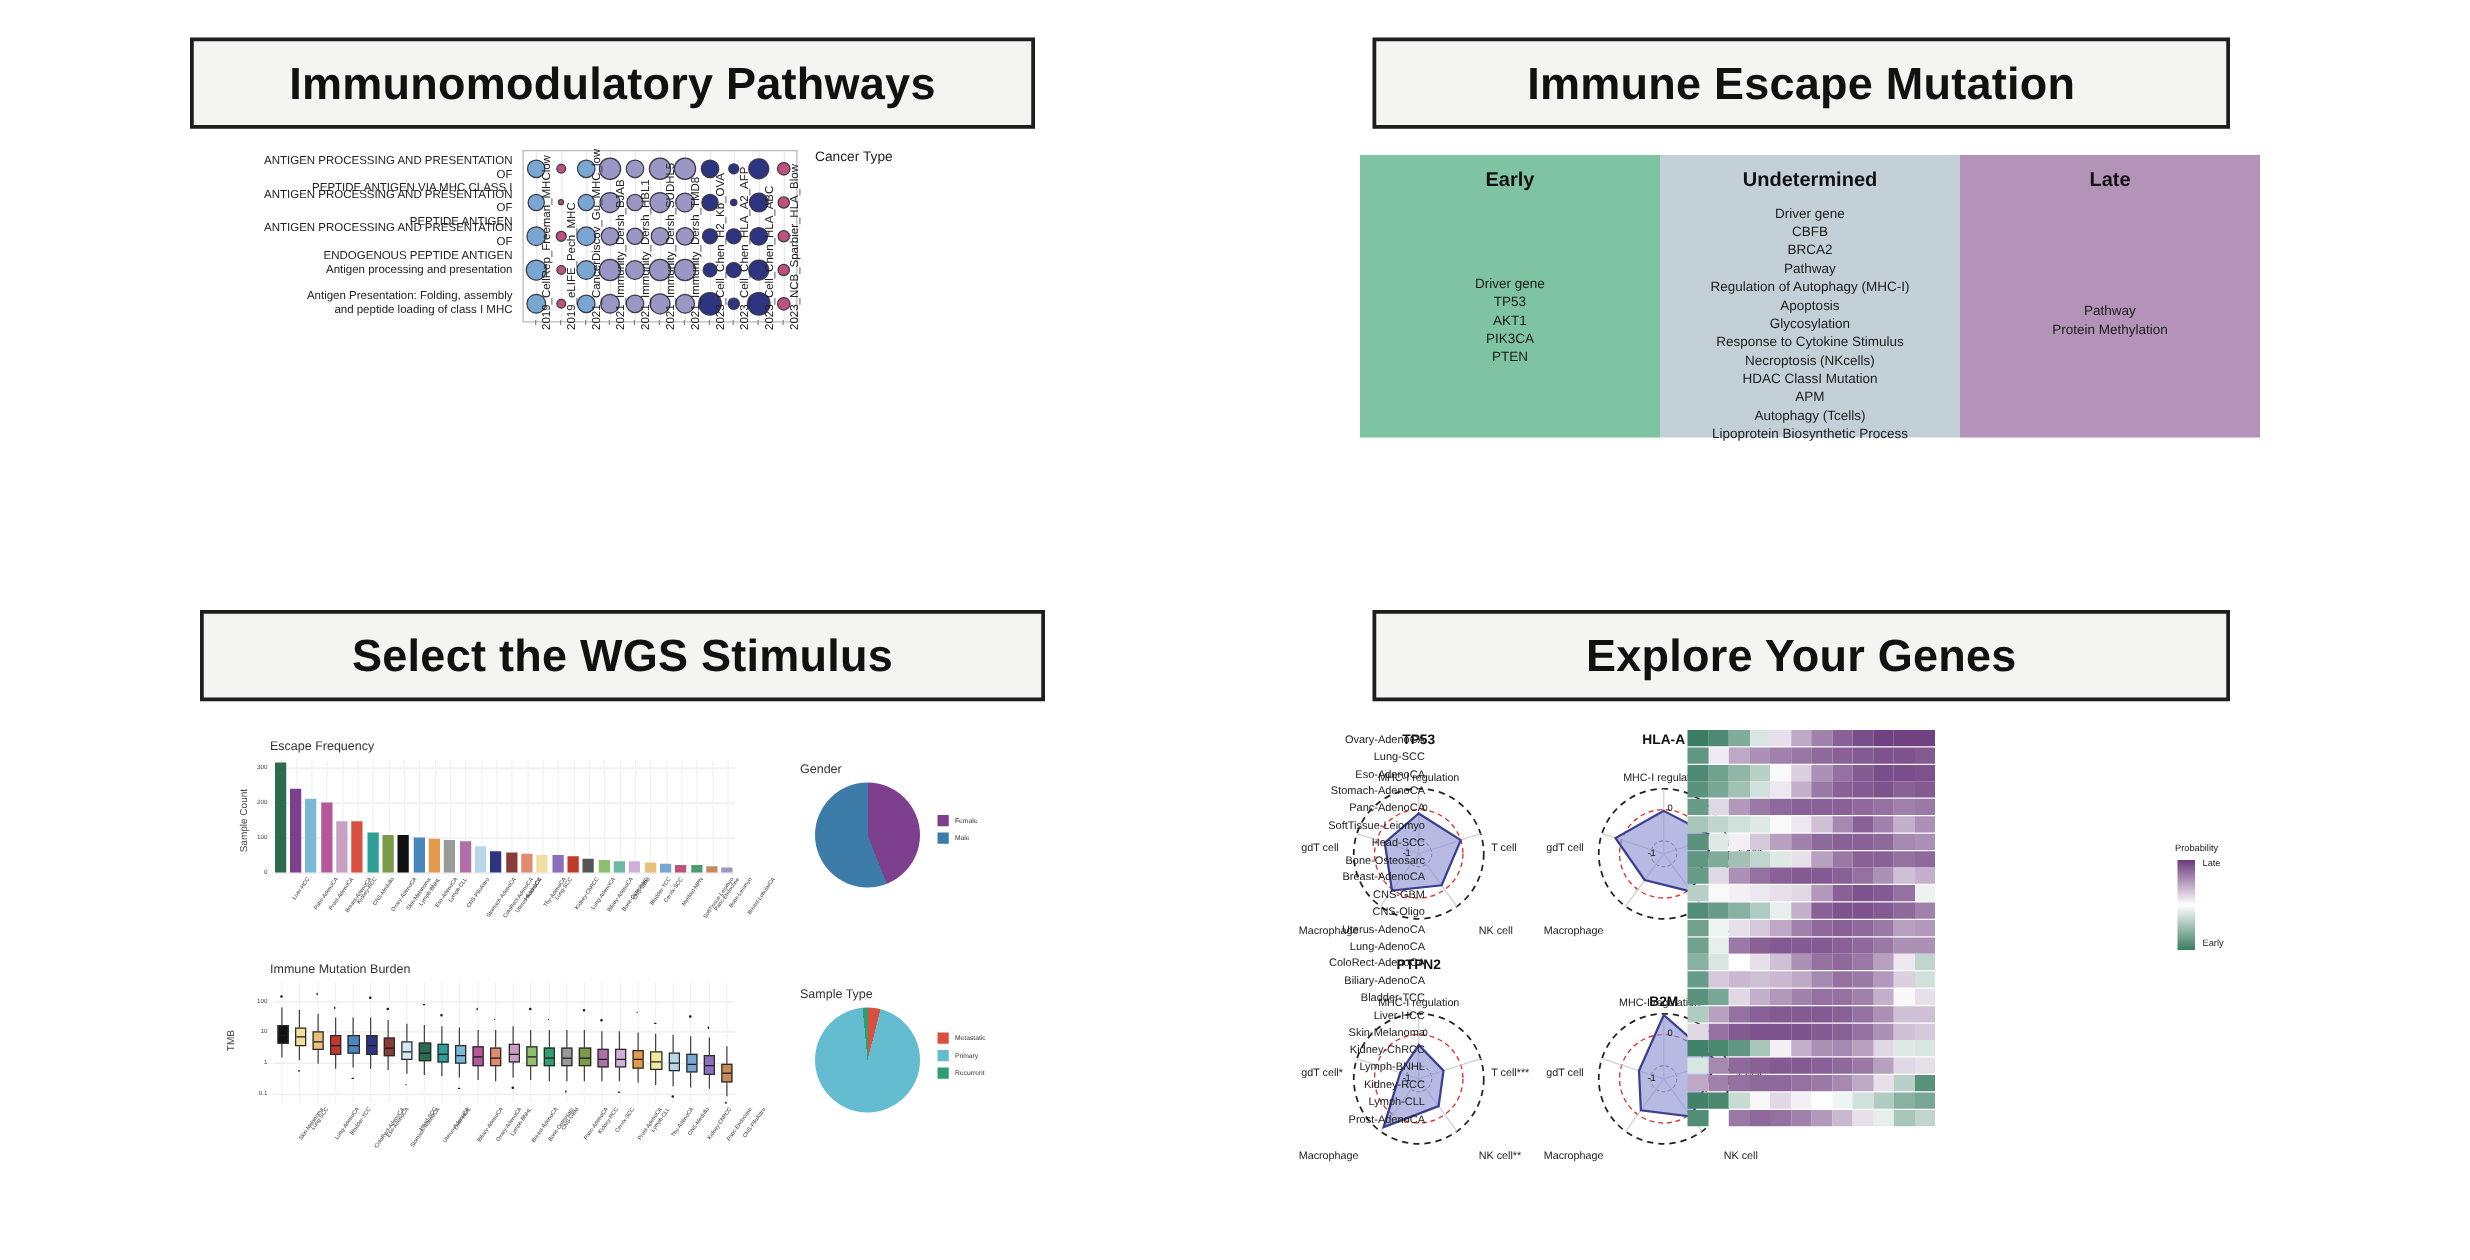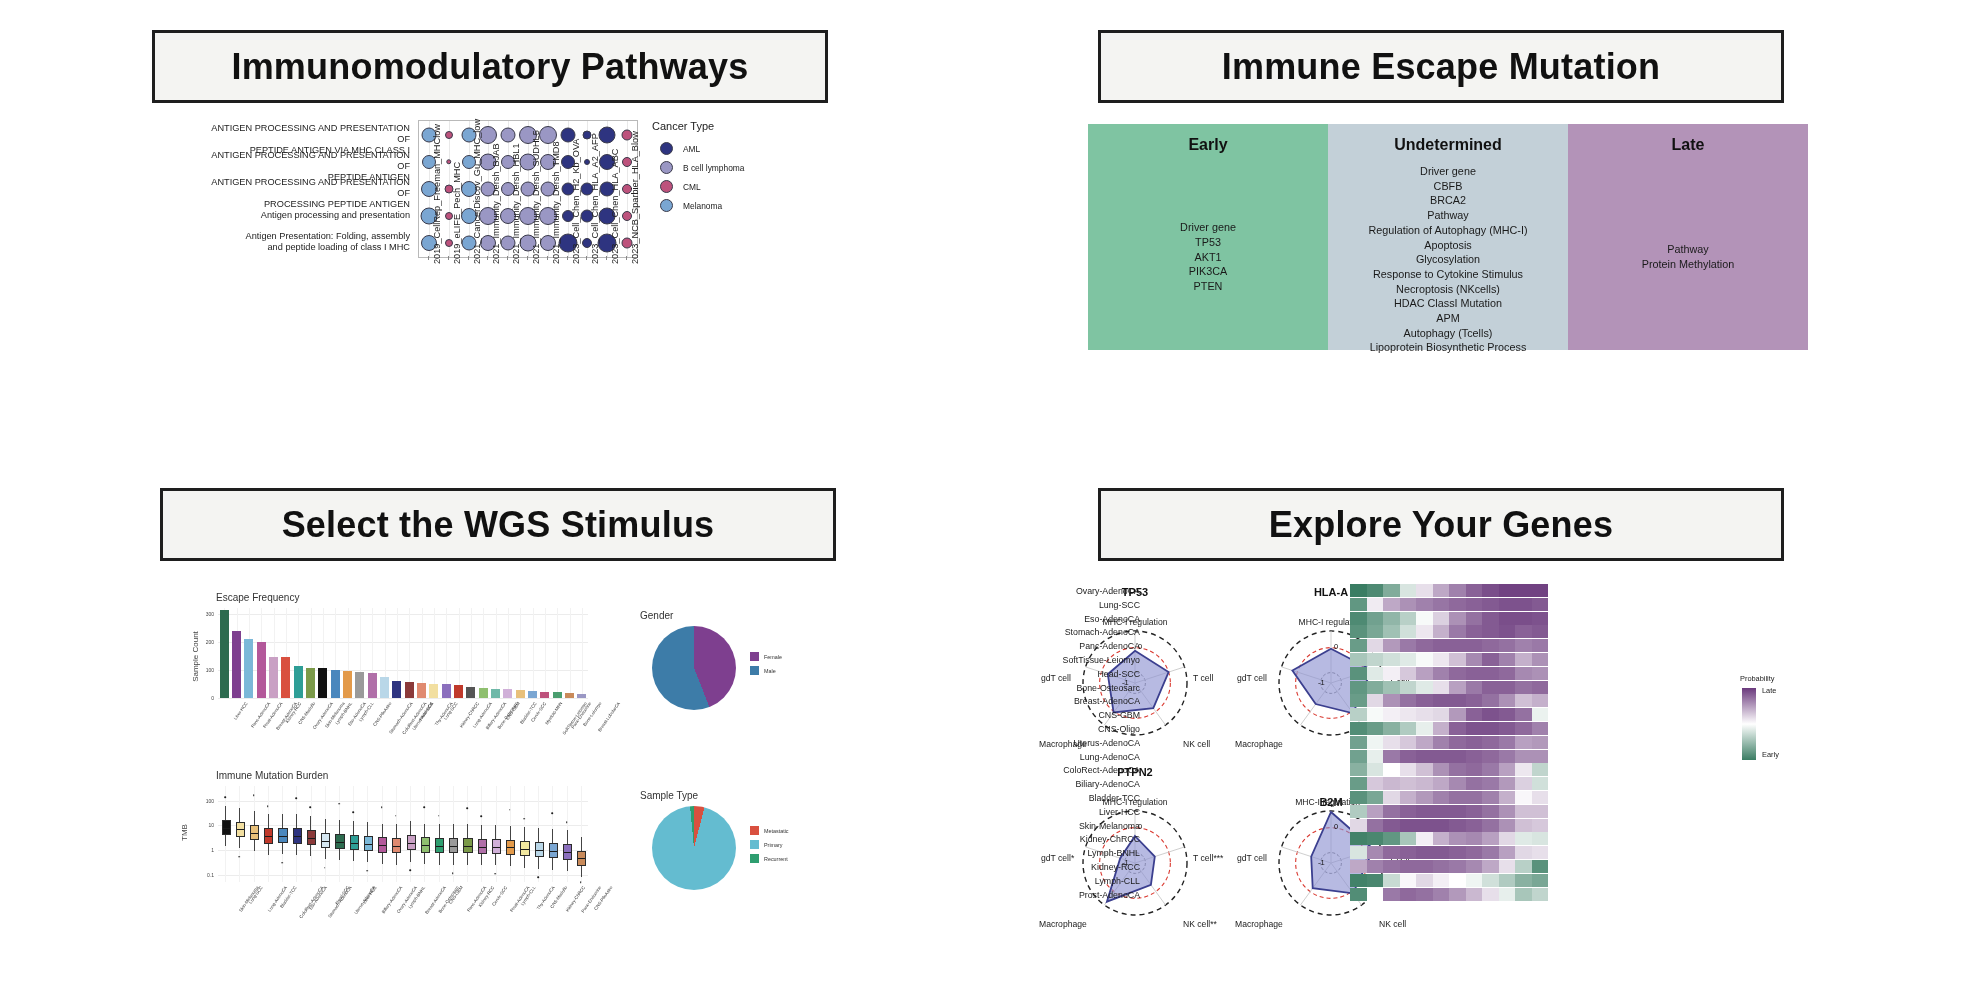--- a/index.html
+++ b/index.html
@@ -106,21 +106,21 @@
       <div class="dp-rowlabel" style="top: 10.6px;">
         <div>ANTIGEN PROCESSING AND PRESENTATION OF</div>
         <div>PEPTIDE ANTIGEN VIA MHC CLASS I</div>
       </div>
       <div class="dp-rowlabel" style="top: 37.8px;">
         <div>ANTIGEN PROCESSING AND PRESENTATION OF</div>
         <div>PEPTIDE ANTIGEN</div>
       </div>
       <div class="dp-rowlabel" style="top: 65px;">
         <div>ANTIGEN PROCESSING AND PRESENTATION OF</div>
-        <div>PROCESSING PEPTIDE ANTIGEN</div>
+        <div>ENDOGENOUS PEPTIDE ANTIGEN</div>
       </div>
       <div class="dp-rowlabel" style="top: 97.7px;">
         <div>Antigen processing and presentation</div>
       </div>
       <div class="dp-rowlabel" style="top: 119.4px;">
         <div>Antigen Presentation: Folding, assembly</div>
         <div>and peptide loading of class I MHC</div>
       </div>
     </div>
   <div class="dp-grid" id="dp-grid">
@@ -210,38 +210,20 @@
       <div class="dp-xlab" style="left: 370.636px; top: 152px;">2023_Cell_Chen_H2_Kb_OVA</div>
       <div class="dp-tick" style="left: 386.455px; top: 144px;"></div>
       <div class="dp-xlab" style="left: 390.455px; top: 152px;">2023_Cell_Chen_HLA_A2_AFP</div>
       <div class="dp-tick" style="left: 406.273px; top: 144px;"></div>
       <div class="dp-xlab" style="left: 410.273px; top: 152px;">2023_Cell_Chen_HLA_ABC</div>
       <div class="dp-tick" style="left: 426.091px; top: 144px;"></div>
       <div class="dp-xlab" style="left: 430.091px; top: 152px;">2023_NCB_Sparbier_HLA_Blow</div>
     </div>
   <div class="dp-legend">
     <div class="dp-legend-title">Cancer Type</div>
-    <div id="dp-legend-rows">
-        <div class="dp-legend-row">
-          <div class="dp-legend-dot" style="background: rgb(46, 52, 128);"></div>
-          <span>AML</span>
-        </div>
-        <div class="dp-legend-row">
-          <div class="dp-legend-dot" style="background: rgb(154, 151, 196);"></div>
-          <span>B cell lymphoma</span>
-        </div>
-        <div class="dp-legend-row">
-          <div class="dp-legend-dot" style="background: rgb(189, 82, 124);"></div>
-          <span>CML</span>
-        </div>
-        <div class="dp-legend-row">
-          <div class="dp-legend-dot" style="background: rgb(122, 166, 210);"></div>
-          <span>Melanoma</span>
-        </div>
-      </div>
   </div>
 </div>
 
 <div class="fig" id="evofig">
     <div class="evo-col" style="background: rgb(127, 196, 162);">
       <div class="evo-head">Early</div>
       <div class="evo-body">
         <div class="evo-item">Driver gene</div>
         <div class="evo-item">TP53</div>
         <div class="evo-item">AKT1</div>

